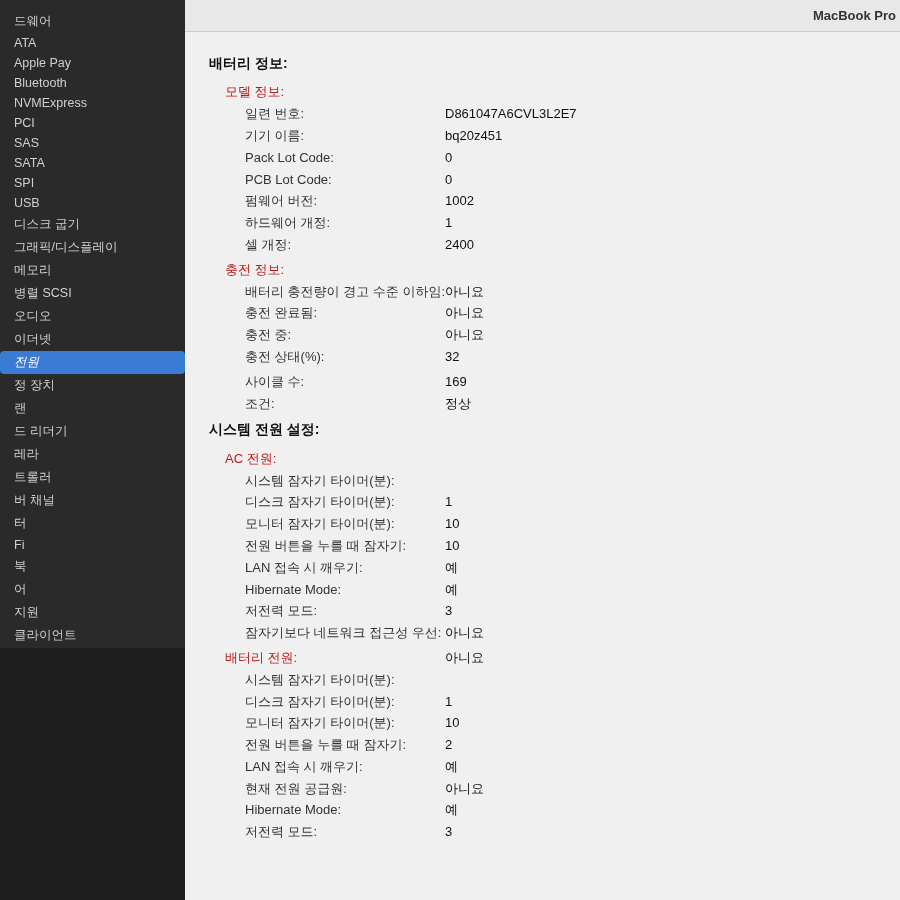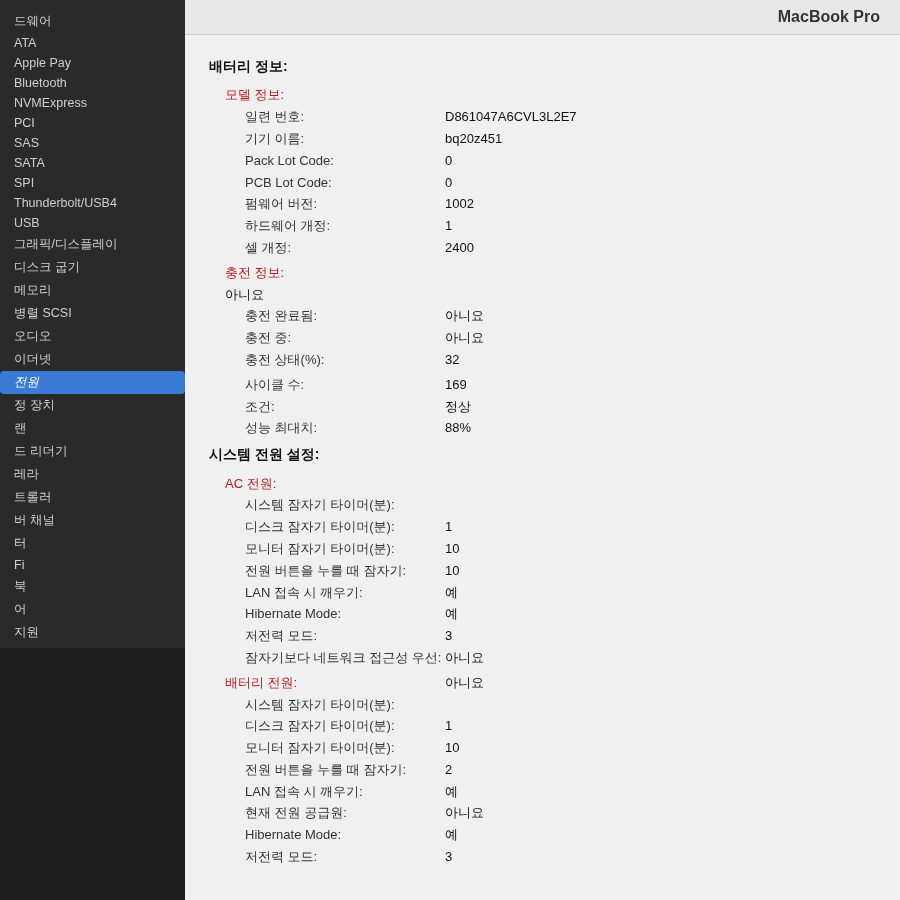--- a/index.html
+++ b/index.html
@@ -44,23 +44,23 @@
       height: 900px;
       overflow-y: auto;
       padding: 0;
       position: relative;
     }
 
     
     .header-bar {
       background: #e8e8e8;
       border-bottom: 1px solid #ccc;
-      padding: 8px 20px;
+      padding: 8px 4px;
       text-align: right;
-      font-size: 16px;
+      font-size: 13px;
       font-weight: 600;
       color: #333;
     }
 
     
     .content {
       padding: 16px 24px;
       font-size: 13px;
       color: #222;
       line-height: 1.6;
@@ -109,24 +109,23 @@
 <div class="sidebar">
   <div class="sidebar-item">드웨어</div>
   <div class="sidebar-item">ATA</div>
   <div class="sidebar-item">Apple Pay</div>
   <div class="sidebar-item">Bluetooth</div>
   <div class="sidebar-item">NVMExpress</div>
   <div class="sidebar-item">PCI</div>
   <div class="sidebar-item">SAS</div>
   <div class="sidebar-item">SATA</div>
   <div class="sidebar-item">SPI</div>
-  <div class="sidebar-item">Thunderbolt/USB4</div>
   <div class="sidebar-item">USB</div>
+  <div class="sidebar-item">디스크 굽기</div>
   <div class="sidebar-item">그래픽/디스플레이</div>
-  <div class="sidebar-item">디스크 굽기</div>
   <div class="sidebar-item">메모리</div>
   <div class="sidebar-item">병렬 SCSI</div>
   <div class="sidebar-item">오디오</div>
   <div class="sidebar-item">이더넷</div>
   <div class="sidebar-item active">전원</div>
   <div class="sidebar-item">정 장치</div>
   <div class="sidebar-item">랜</div>
   <div class="sidebar-item">드 리더기</div>
   <div class="sidebar-item">레라</div>
   <div class="sidebar-item">트롤러</div>
@@ -182,20 +181,21 @@
         <span class="info-label-indent">셀 개정:</span>
         <span class="info-value">2400</span>
       </div>
     </div>
 
     <div class="info-block">
       <div class="info-row">
         <span class="info-label">충전 정보:</span>
       </div>
       <div class="info-row">
+        <span class="info-label-indent">배터리 충전량이 경고 수준 이하임:</span>
         <span class="info-value">아니요</span>
       </div>
       <div class="info-row">
         <span class="info-label-indent">충전 완료됨:</span>
         <span class="info-value">아니요</span>
       </div>
       <div class="info-row">
         <span class="info-label-indent">충전 중:</span>
         <span class="info-value">아니요</span>
       </div>
@@ -207,24 +207,20 @@
 
     <div class="info-block">
       <div class="info-row">
         <span class="info-label-indent">사이클 수:</span>
         <span class="info-value">169</span>
       </div>
       <div class="info-row">
         <span class="info-label-indent">조건:</span>
         <span class="info-value">정상</span>
       </div>
-      <div class="info-row">
-        <span class="info-label-indent">성능 최대치:</span>
-        <span class="info-value">88%</span>
-      </div>
     </div>
 
     <div class="section-title">시스템 전원 설정:</div>
 
     <div class="info-block">
       <div class="info-row">
         <span class="info-label">AC 전원:</span>
       </div>
       <div class="info-row">
         <span class="info-label-indent">시스템 잠자기 타이머(분):</span>

